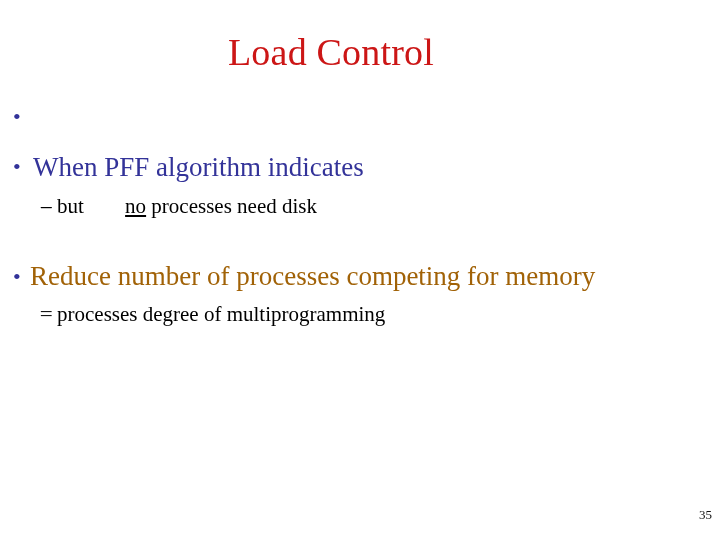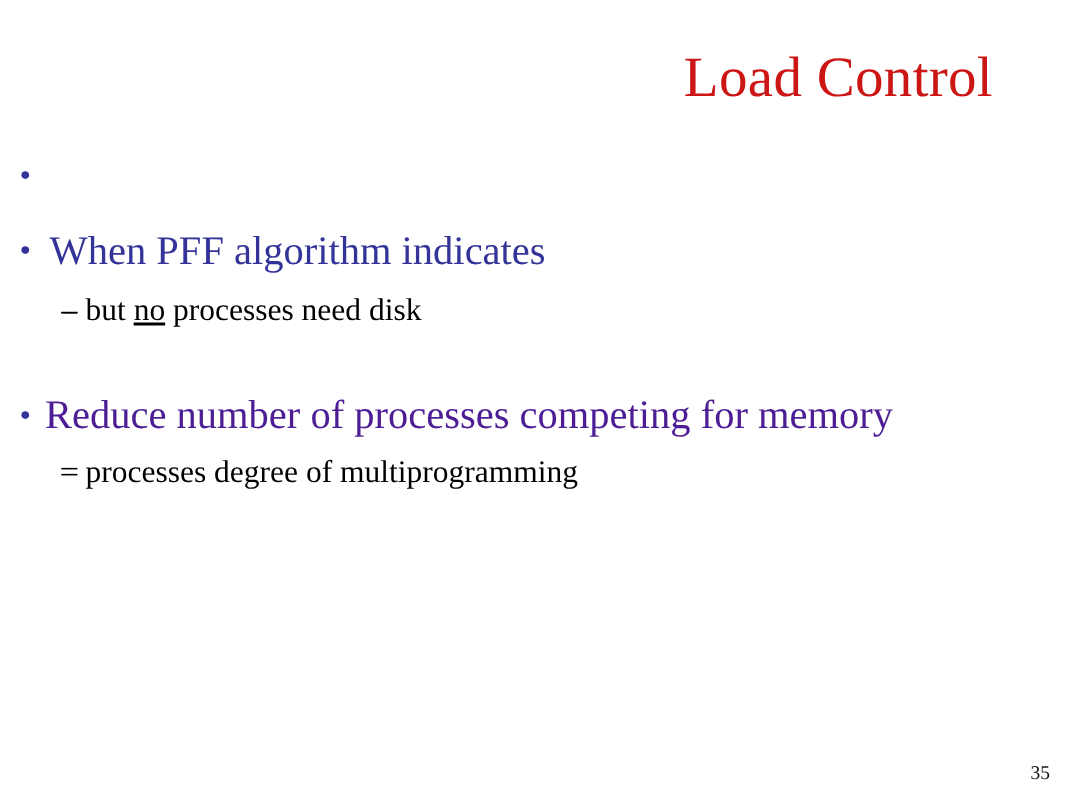--- a/index.html
+++ b/index.html
@@ -18,21 +18,21 @@
     background: #ffffff;
     overflow: hidden;
   }
 
   
   .slide-title {
     position: absolute;
     left: 0;
     top: 30px;
     width: 662px;
-    text-align: right;
+    text-align: center;
     font-size: 38px;
     line-height: 44px;
     color: #cc1616;
     font-family: "Liberation Serif", "DejaVu Serif", serif;
     letter-spacing: 0.2px;
     white-space: nowrap;
   }
 
   
   .body {
@@ -58,21 +58,21 @@
     top: 0;
     width: 14px;
     color: #333399;
     font-size: 22px;
     line-height: 34px;
   }
 
   
   .l1-cont {
     padding-left: 30px;
-    color: #4c1d95;
+    color: #a16207;
     font-size: 27px;
     line-height: 33px;
     font-family: "Liberation Serif", "DejaVu Serif", serif;
     white-space: nowrap;
   }
 
   
   .l2 {
     position: relative;
     padding-left: 57px;
@@ -84,32 +84,32 @@
   }
   .l2 .dash {
     position: absolute;
     left: 41px;
     top: 0;
     width: 14px;
     color: #000000;
     font-size: 21px;
     line-height: 27px;
   }
-  .l2 u { text-decoration: underline; }
+  .l2 u { text-decoration: underline; margin-left: 36px; }
 
   
   .gap-lg { height: 50px; }
   .gap-md { height: 40px; }
   .gap-sm { height: 9px; }
   .gap-xs { height: 4px; }
 
   
   .page-num {
     position: absolute;
-    right: 20px;
+    right: 8px;
     bottom: 18px;
     font-size: 13px;
     line-height: 15px;
     color: #111111;
     font-family: "Liberation Serif", "DejaVu Serif", serif;
   }
 </style>
 </head>
 <body>
 

